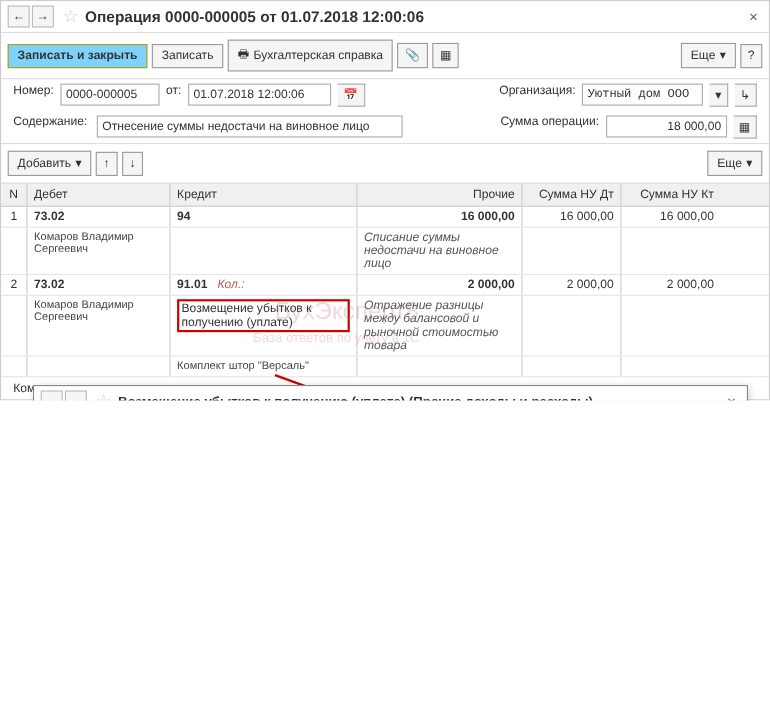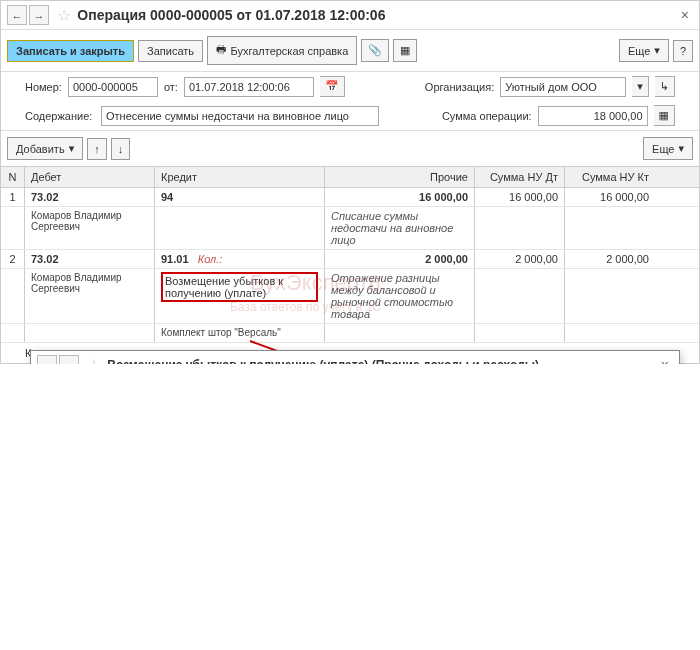--- a/index.html
+++ b/index.html
@@ -8,21 +8,21 @@
 .titlebar{display:flex;align-items:center;padding:4px 6px;border-bottom:1px solid #ddd}
 .nav{width:20px;height:20px;border:1px solid #bbb;background:#f5f5f5;display:flex;align-items:center;justify-content:center;margin-right:2px;cursor:pointer}
 .star{font-size:16px;color:#ccc;margin:0 6px}
 .title{font-size:14px;font-weight:bold;flex:1}
 .close{cursor:pointer;font-size:14px;color:#666;padding:0 4px}
 .toolbar{display:flex;align-items:center;padding:6px;gap:4px;border-bottom:1px solid #ddd}
 .btn{border:1px solid #999;background:#f5f5f5;padding:4px 8px;cursor:pointer;display:flex;align-items:center;gap:4px}
 .btn-primary{background:#7dd3fc;border-color:#b8a000;font-weight:bold}
 .btn-icon{padding:4px 6px}
 .spacer{flex:1}
-.row{display:flex;align-items:center;padding:4px 24px;gap:6px}
+.row{display:flex;align-items:flex-start;padding:4px 11px;gap:6px}
 .lbl{min-width:auto}
 .input{border:1px solid #aaa;padding:3px 4px;background:#fff}
 .input-btn{border:1px solid #aaa;border-left:none;padding:3px 5px;background:#f5f5f5;cursor:pointer}
 .grid{border-top:1px solid #ccc}
 .ghead{display:flex;background:#f0f0f0;border-bottom:1px solid #ccc}
 .gcell{padding:4px 6px;border-right:1px solid #ccc}
 .c-n{width:24px;text-align:center}
 .c-deb{width:130px}
 .c-kre{width:170px}
 .c-sum{width:150px;text-align:right}
@@ -80,21 +80,21 @@
   </div>
 
   <div class="row">
     <span class="lbl">Номер:</span>
     <input class="input" style="width: 90px;" value="0000-000005">
     <span class="lbl">от:</span>
     <input class="input" style="width: 130px;" value="01.07.2018 12:00:06">
     <div class="input-btn">📅</div>
     <div class="spacer"></div>
     <span class="lbl">Организация:</span>
-    <input class="input" style="width: 126px;" value="Уютный дом ООО">
+    <input class="input" style="width: 110px; font-family: Liberation Mono, monospace;" value="Уютный дом ООО">
     <div class="input-btn">▾</div>
     <div class="input-btn">↳</div>
   </div>
 
   <div class="row">
     <span class="lbl" style="width:70px">Содержание:</span>
     <input class="input" style="width: 278px;" value="Отнесение суммы недостачи на виновное лицо">
     <div class="spacer"></div>
     <span class="lbl">Сумма операции:</span>
     <input class="input" style="width: 110px; text-align: right;" value="18 000,00">

